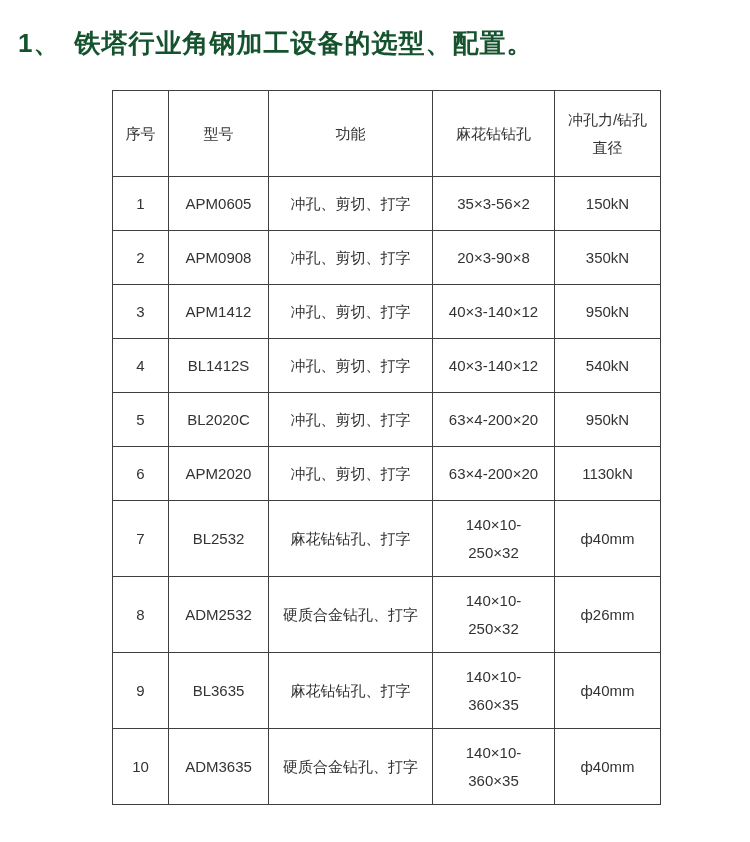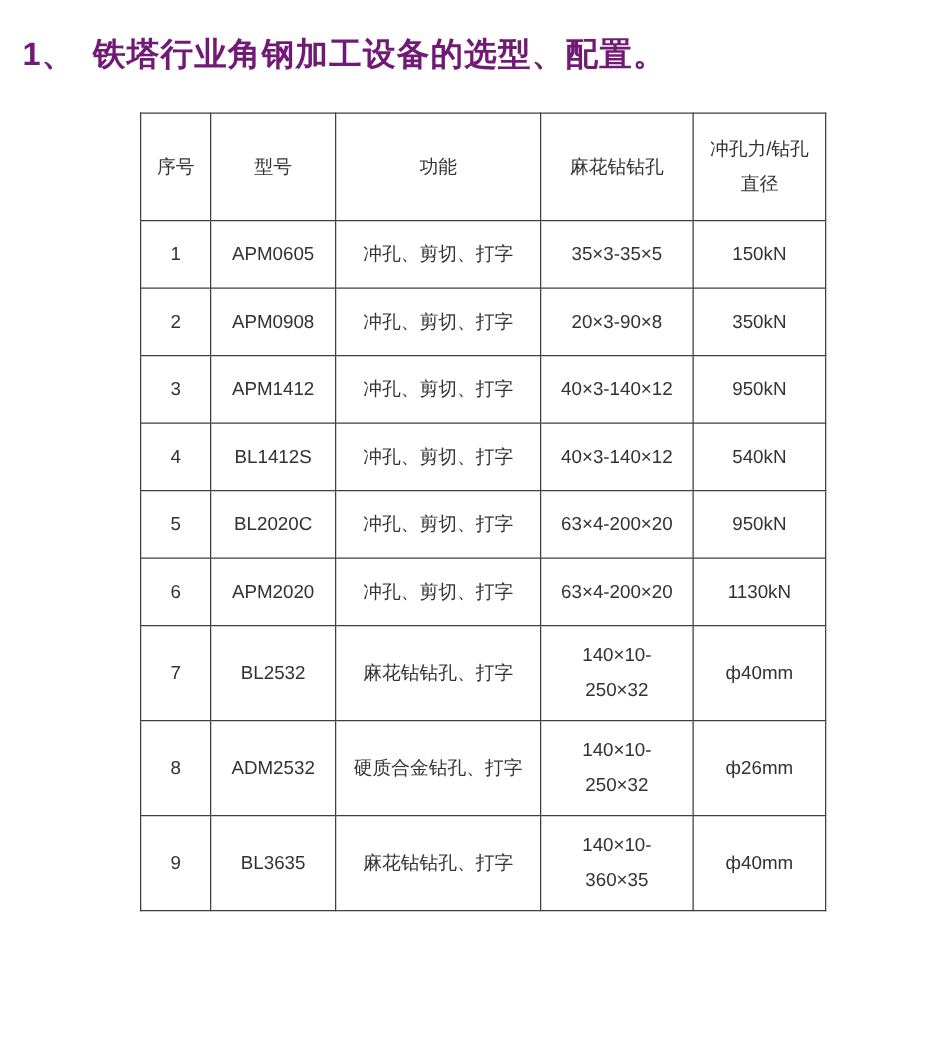--- a/index.html
+++ b/index.html
@@ -31,21 +31,21 @@
   tr.r-tall{height:76px;}
   .c1{width:56px;}
   .c2{width:100px;}
   .c3{width:164px;}
   .c4{width:122px;}
   .c5{width:106px;}
 </style>
 </head>
 <body>
 
-<h1 class="doc-title" style="color: #701a75;">
+<h1 class="doc-title" style="color: #14532d;">
   <span class="num">1、</span><span>铁塔行业角钢加工设备的选型、配置。</span>
 </h1>
 
 <table class="equip">
   <colgroup>
     <col class="c1">
       <col class="c2">
       <col class="c3">
       <col class="c4">
       <col class="c5">
@@ -58,21 +58,21 @@
       <th>麻花钻钻孔</th>
       <th>冲孔力/钻孔
 直径</th>
     </tr>
   </thead>
   <tbody>
     <tr class="r-short">
       <td>1</td>
       <td>APM0605</td>
       <td>冲孔、剪切、打字</td>
-      <td>35×3-35×5</td>
+      <td>35×3-56×2</td>
       <td>150kN</td>
     </tr>
     <tr class="r-short">
       <td>2</td>
       <td>APM0908</td>
       <td>冲孔、剪切、打字</td>
       <td>20×3-90×8</td>
       <td>350kN</td>
     </tr>
     <tr class="r-short">
@@ -120,14 +120,22 @@
       <td>ф26mm</td>
     </tr>
     <tr class="r-tall">
       <td>9</td>
       <td>BL3635</td>
       <td>麻花钻钻孔、打字</td>
       <td>140×10-
 360×35</td>
       <td>ф40mm</td>
     </tr>
+    <tr class="r-tall">
+      <td>10</td>
+      <td>ADM3635</td>
+      <td>硬质合金钻孔、打字</td>
+      <td>140×10-
+360×35</td>
+      <td>ф40mm</td>
+    </tr>
   </tbody>
 </table>
 
 </body></html>

